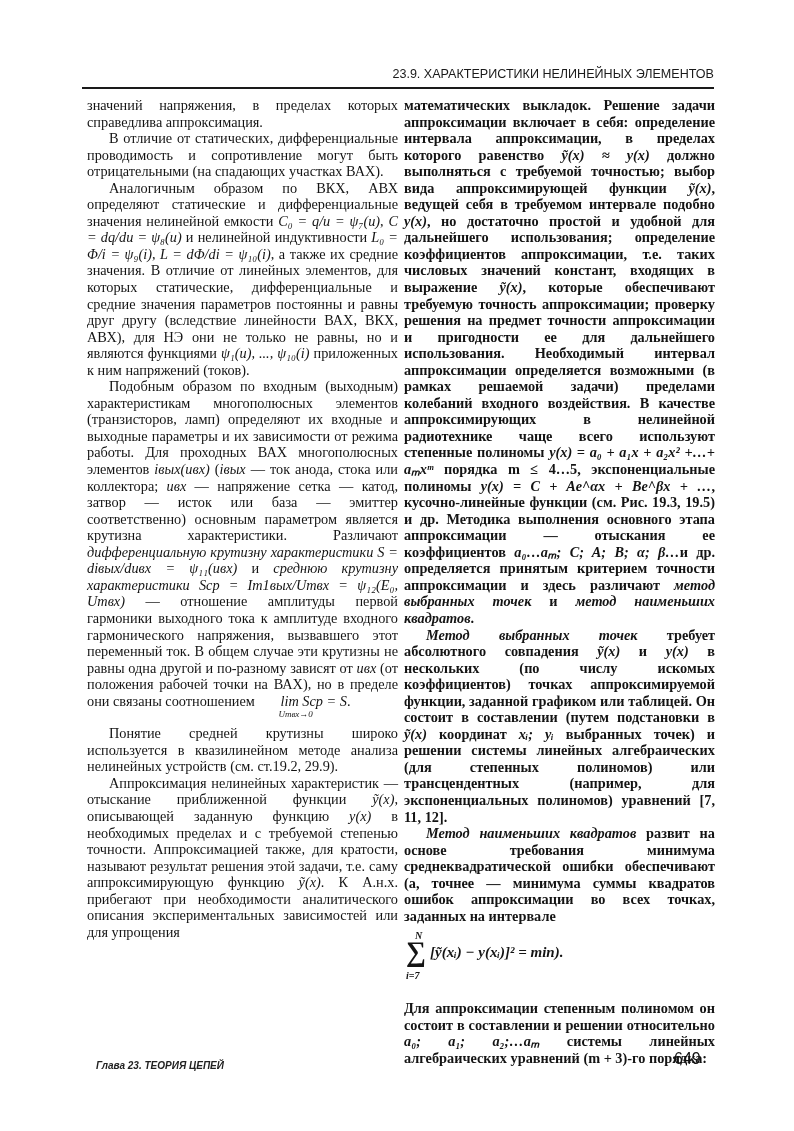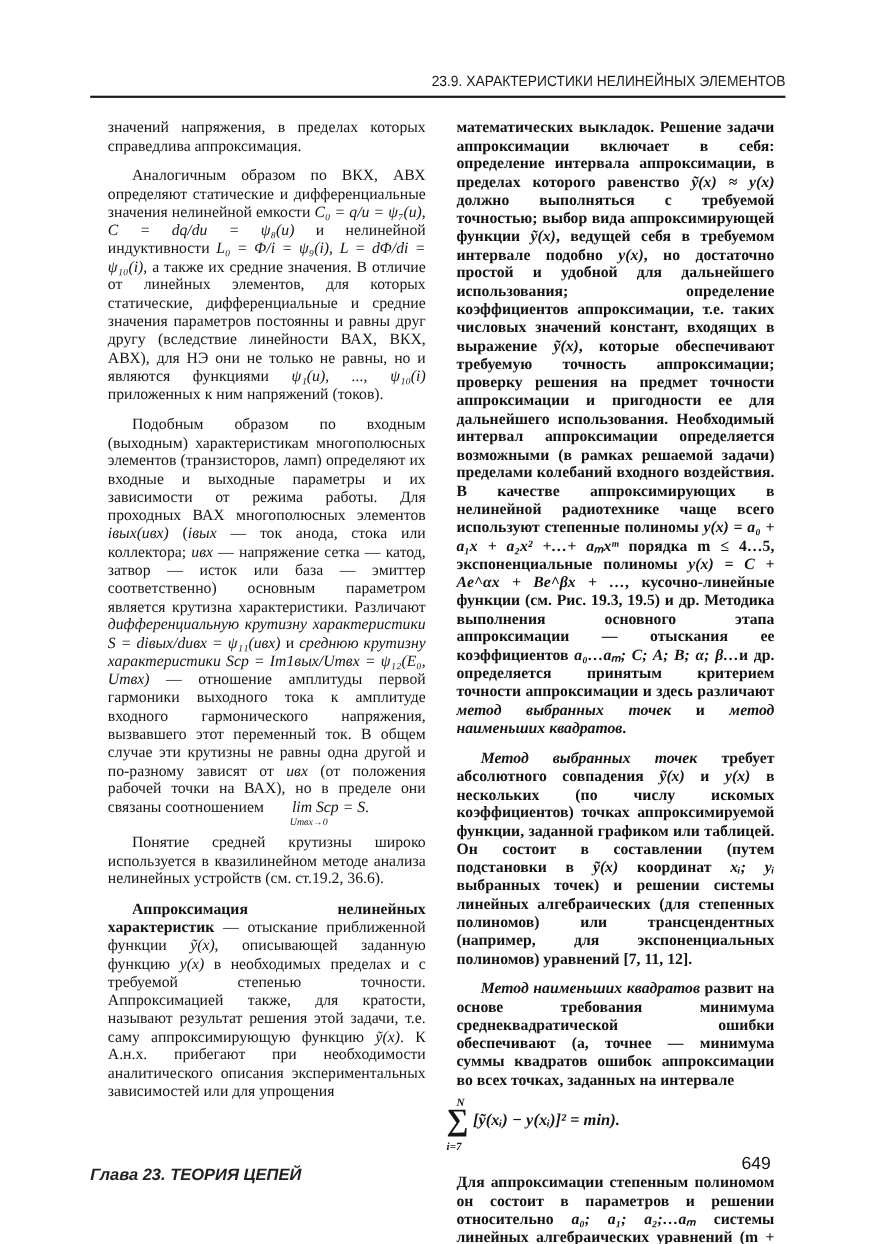--- a/index.html
+++ b/index.html
@@ -12,65 +12,66 @@
   .head-rule {
     position: absolute; left: 82px; top: 87px; width: 632px; height: 2px; background: #1a1a1a;
   }
   .column {
     position: absolute; top: 97px; width: 311px;
     font-family: "Liberation Serif", serif; font-size: 14.3px; line-height: 16.55px;
     text-align: justify; hyphens: manual;
   }
   .col-left { left: 87px; }
   .col-right { left: 404px; font-weight: bold; }
-  .column p { margin: 11px; }
+  .column p { margin: 0; }
   .column p.indent { text-indent: 22px; }
   .column p + p { margin-top: 0; }
   .gap { margin-top: 16px !important; }
   em, .i { font-style: italic; }
-  b { font-weight: bold; }
+  b { font-weight: normal; }
   .lim { display: inline-block; position: relative; vertical-align: top; text-align: right; }
   .lim .under { position: absolute; left: -2px; top: 13px; font-size: 9px; font-style: italic; white-space: nowrap; }
   .formula {
     position: relative; height: 54px; margin: 10px 0 12px 0; font-family: "Liberation Serif", serif; font-size: 15px;
   }
   .sigma { position: absolute; left: 2px; top: 4px; font-size: 28px; line-height: 28px; }
   .sig-top { position: absolute; left: 11px; top: -6px; font-size: 10px; font-style: italic; }
   .sig-bot { position: absolute; left: 2px; top: 34px; font-size: 10px; }
   .formula-body { position: absolute; left: 26px; top: 10px; white-space: nowrap; }
   .footer-left {
-    position: absolute; left: 82px; top: 1060px;
-    font-family: "Liberation Sans", sans-serif; font-size: 15px; font-style: italic; font-weight: bold; color: #222;
+    position: absolute; left: 96px; top: 1060px;
+    font-family: "Liberation Sans", sans-serif; font-size: 10px; font-style: italic; font-weight: bold; color: #222;
   }
   .page-number {
     position: absolute; left: 674px; top: 1050px;
     font-family: "Liberation Sans", sans-serif; font-size: 16px; color: #111;
   }
 </style>
 </head>
 <body>
 
 <div class="running-head">23.9. ХАРАКТЕРИСТИКИ НЕЛИНЕЙНЫХ ЭЛЕМЕНТОВ</div>
 <div class="head-rule"></div>
 
 <div class="column col-left">
   <p>значений напряжения, в пределах которых справедлива аппроксимация.</p>
+  <p class="indent">В отличие от статических, дифференциальные проводимость и сопротивление могут быть отрицательными (на спадающих участках ВАХ).</p>
   <p class="indent"><span>Аналогичным образом по ВКХ, АВХ определяют статические и дифференциальные значения нелинейной емкости </span><span class="i">C₀ = q/u = ψ₇(u)</span><span>, </span><span class="i">C = dq/du = ψ₈(u)</span><span> и нелинейной индуктивности </span><span class="i">L₀ = Φ/i = ψ₉(i)</span><span>, </span><span class="i">L = dΦ/di = ψ₁₀(i)</span><span>, а также их средние значения. В отличие от линейных элементов, для которых статические, дифференциальные и средние значения параметров постоянны и равны друг другу (вследствие линейности ВАХ, ВКХ, АВХ), для НЭ они не только не равны, но и являются функциями </span><span class="i">ψ₁(u), ..., ψ₁₀(i)</span><span> приложенных к ним напряжений (токов).</span></p>
   <p class="indent"><span>Подобным образом по входным (выходным) характеристикам многополюсных элементов (транзисторов, ламп) определяют их входные и выходные параметры и их зависимости от режима работы. Для проходных ВАХ многополюсных элементов </span><span class="i">iвых(uвх)</span><span> (</span><span class="i">iвых</span><span> — ток анода, стока или коллектора; </span><span class="i">uвх</span><span> — напряжение сетка — катод, затвор — исток или база — эмиттер соответственно) основным параметром является крутизна характеристики. Различают </span><em>дифференциальную крутизну характеристики</em> <span class="i">S = diвых/duвх = ψ₁₁(uвх)</span><span> и </span><em>среднюю крутизну характеристики</em> <span class="i">Sср = Im1вых/Umвх = ψ₁₂(E₀, Umвх)</span><span> — отношение амплитуды первой гармоники выходного тока к амплитуде входного гармонического напряжения, вызвавшего этот переменный ток. В общем случае эти крутизны не равны одна другой и по-разному зависят от </span><span class="i">uвх</span><span> (от положения рабочей точки на ВАХ), но в пределе они связаны соотношением </span><span class="lim i"><span>lim Sср = S</span><span class="under">Umвх→0</span></span>.</p>
-  <p class="indent gap" style="margin-top:20px">Понятие средней крутизны широко используется в квазилинейном методе анализа нелинейных устройств (см. ст.19.2, 36.6).</p>
+  <p class="indent gap" style="margin-top:20px">Понятие средней крутизны широко используется в квазилинейном методе анализа нелинейных устройств (см. ст.19.2, 29.9).</p>
   <p class="indent"><b>Аппроксимация нелинейных характеристик</b><span> — отыскание приближенной функции </span><span class="i">ỹ(x)</span><span>, описывающей заданную функцию </span><span class="i">y(x)</span><span> в необходимых пределах и с требуемой степенью точности. Аппроксимацией также, для кратости, называют результат решения этой задачи, т.е. саму аппроксимирующую функцию </span><span class="i">ỹ(x)</span><span>. К А.н.х. прибегают при необходимости аналитического описания экспериментальных зависимостей или для упрощения</span></p>
 </div>
 
 <div class="column col-right">
   <p><span>математических выкладок. Решение задачи аппроксимации включает в себя: определение интервала аппроксимации, в пределах которого равенство </span><span class="i">ỹ(x) ≈ y(x)</span><span> должно выполняться с требуемой точностью; выбор вида аппроксимирующей функции </span><span class="i">ỹ(x)</span><span>, ведущей себя в требуемом интервале подобно </span><span class="i">y(x)</span><span>, но достаточно простой и удобной для дальнейшего использования; определение коэффициентов аппроксимации, т.е. таких числовых значений констант, входящих в выражение </span><span class="i">ỹ(x)</span><span>, которые обеспечивают требуемую точность аппроксимации; проверку решения на предмет точности аппроксимации и пригодности ее для дальнейшего использования. Необходимый интервал аппроксимации определяется возможными (в рамках решаемой задачи) пределами колебаний входного воздействия. В качестве аппроксимирующих в нелинейной радиотехнике чаще всего используют степенные полиномы </span><span class="i">y(x) = a₀ + a₁x + a₂x² +…+ aₘxᵐ</span><span> порядка m ≤ 4…5, экспоненциальные полиномы </span><span class="i">y(x) = C + Ae^αx + Be^βx + …</span><span>, кусочно-линейные функции (см. Рис. 19.3, 19.5) и др. Методика выполнения основного этапа аппроксимации — отыскания ее коэффициентов </span><span class="i">a₀…aₘ; C; A; B; α; β…</span><span>и др. определяется принятым критерием точности аппроксимации и здесь различают </span><em>метод выбранных точек</em><span> и </span><em>метод наименьших квадратов</em><span>.</span></p>
   <p class="indent"><em>Метод выбранных точек</em><span> требует абсолютного совпадения </span><span class="i">ỹ(x)</span><span> и </span><span class="i">y(x)</span><span> в нескольких (по числу искомых коэффициентов) точках аппроксимируемой функции, заданной графиком или таблицей. Он состоит в составлении (путем подстановки в </span><span class="i">ỹ(x)</span><span> координат </span><span class="i">xᵢ; yᵢ</span><span> выбранных точек) и решении системы линейных алгебраических (для степенных полиномов) или трансцендентных (например, для экспоненциальных полиномов) уравнений [7, 11, 12].</span></p>
   <p class="indent"><em>Метод наименьших квадратов</em><span> развит на основе требования минимума среднеквадратической ошибки обеспечивают (а, точнее — минимума суммы квадратов ошибок аппроксимации во всех точках, заданных на интервале</span></p>
   <div class="formula">
     <span class="sig-top">N</span>
     <span class="sigma">∑</span>
     <span class="sig-bot i">i=7</span>
     <span class="formula-body i">[ỹ(xᵢ) − y(xᵢ)]² = min).</span>
   </div>
-  <p><span>Для аппроксимации степенным полиномом он состоит в параметров и решении относительно </span><span class="i">a₀; a₁; a₂;…aₘ</span><span> системы линейных алгебраических уравнений (m + 3)-го порядка:</span></p>
+  <p><span>Для аппроксимации степенным полиномом он состоит в составлении и решении относительно </span><span class="i">a₀; a₁; a₂;…aₘ</span><span> системы линейных алгебраических уравнений (m + 3)-го порядка:</span></p>
 </div>
 
 <div class="footer-left">Глава 23. ТЕОРИЯ ЦЕПЕЙ</div>
 <div class="page-number">649</div>
 
 </body></html>

